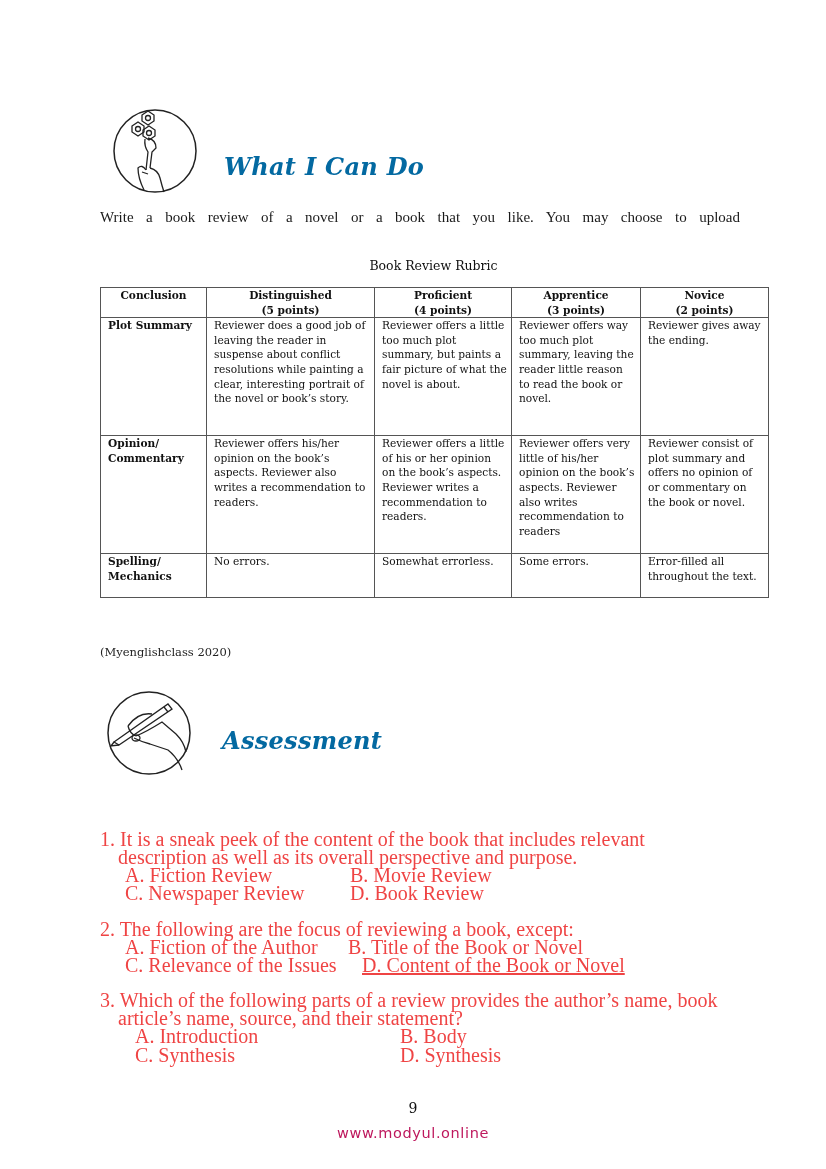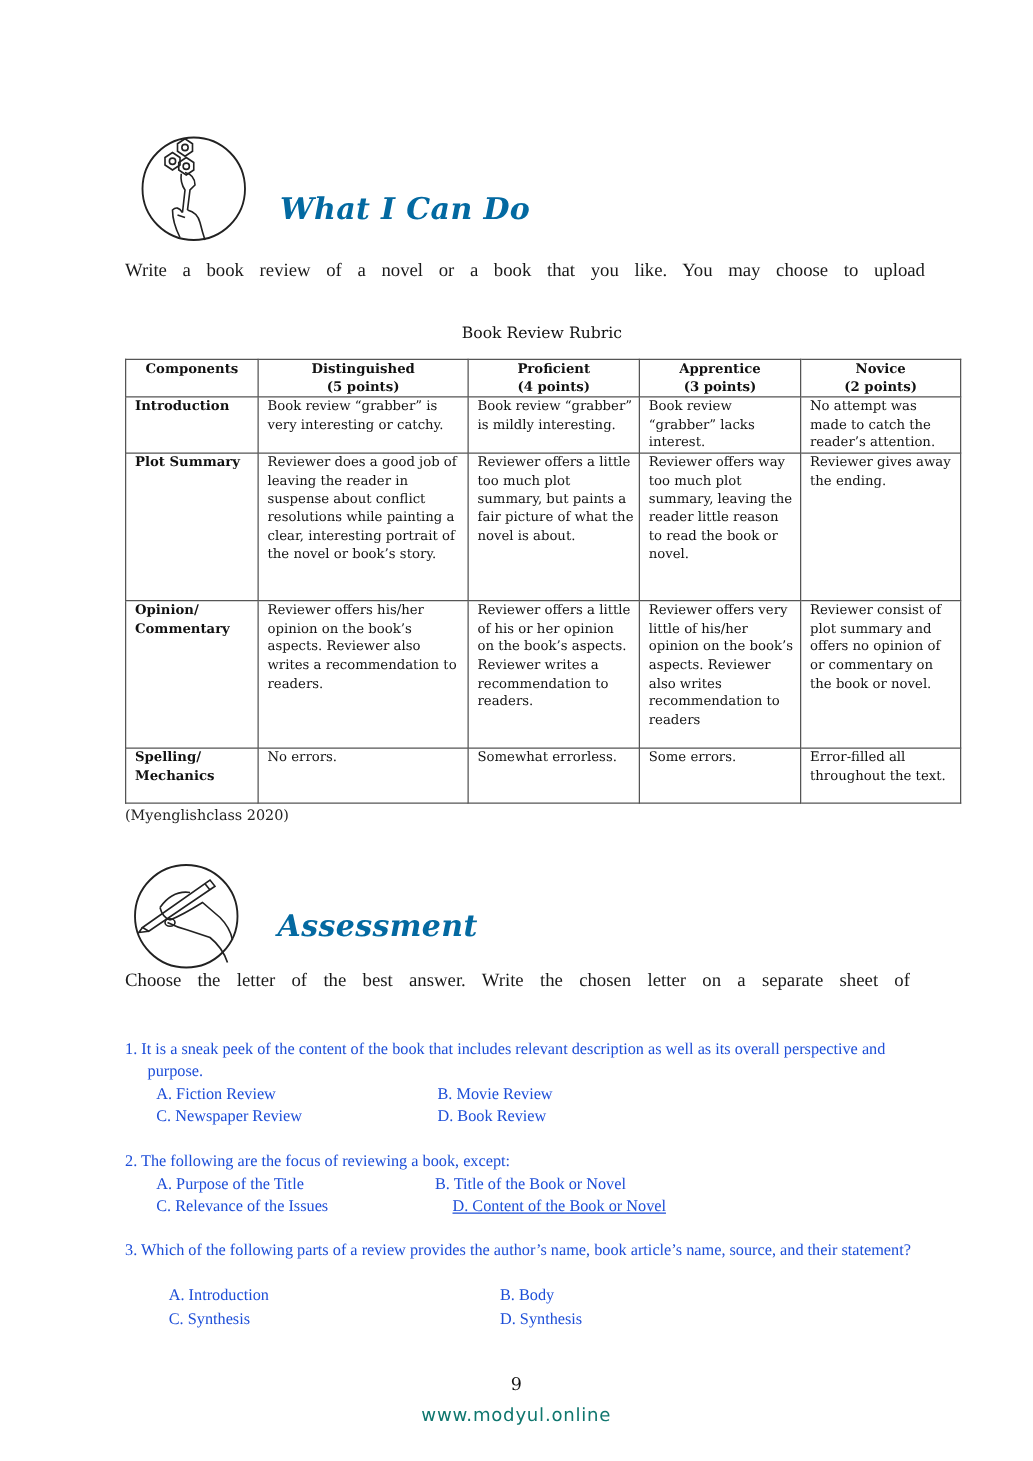--- a/index.html
+++ b/index.html
@@ -26,28 +26,28 @@
   table.rubric tr.hdr { height: 30px; }
   table.rubric tr.r-intro { height: 45px; }
   table.rubric tr.r-plot { height: 118px; }
   table.rubric tr.r-opinion { height: 118px; }
   table.rubric tr.r-spell { height: 44px; }
 
   .citation { position: absolute; left: 100px; top: 645px;
       font-family: "DejaVu Serif", serif; font-size: 11.5px; color: #222; }
 
   .question { position: absolute; left: 100px; width: 650px;
-      font-family: "Liberation Serif", serif; font-size: 13px; line-height: 18px; color: #1d4ed8; }
+      font-family: "Liberation Serif", serif; font-size: 20px; line-height: 18px; color: #ef4444; }
   .q-stem { padding-left: 18px; text-indent: -18px; }
   .opt { position: absolute; white-space: nowrap; }
 
   .page-num { position: absolute; left: 0; width: 826px; top: 1100px; text-align: center;
       font-family: "DejaVu Serif", serif; font-size: 14px; color: #111; }
   .watermark { position: absolute; left: 0; width: 826px; top: 1125px; text-align: center;
-      font-family: "DejaVu Sans", sans-serif; font-size: 14.5px; color: #0f766e; letter-spacing: 0.6px; }
+      font-family: "DejaVu Sans", sans-serif; font-size: 14.5px; color: #be185d; letter-spacing: 0.6px; }
 </style>
 </head>
 <body>
 
 <div class="section-icon" style="left:112px; top:108px;">
   <svg width="86" height="86" viewBox="0 0 86 86">
     <circle cx="43" cy="43" r="41" fill="none" stroke="#222" stroke-width="1.5"></circle>
     <g fill="none" stroke="#222" stroke-width="1.3">
       <polygon points="20,18 26,14 32,18 32,24 26,28 20,24"></polygon>
       <circle cx="26" cy="21" r="2.5"></circle>
@@ -75,45 +75,38 @@
   <colgroup>
     <col style="width:106px">
       <col style="width:168px">
       <col style="width:137px">
       <col style="width:129px">
       <col style="width:128px">
   </colgroup>
   <tbody>
       <tr class="hdr">
     <th style="vertical-align:top;">
-          <div>Components</div>
+          <div>Conclusion</div>
         </th>
     <th>
           <div>Distinguished</div>
           <div>(5 points)</div>
         </th>
     <th>
           <div>Proficient</div>
           <div>(4 points)</div>
         </th>
     <th>
           <div>Apprentice</div>
           <div>(3 points)</div>
         </th>
     <th>
           <div>Novice</div>
           <div>(2 points)</div>
         </th>
-  </tr>
-  <tr class="r-intro">
-    <td class="comp">Introduction</td>
-    <td>Book review “grabber” is very interesting or catchy.</td>
-    <td>Book review “grabber” is mildly interesting.</td>
-    <td>Book review “grabber” lacks interest.</td>
-    <td>No attempt was made to catch the reader’s attention.</td>
   </tr>
   <tr class="r-plot">
     <td class="comp">Plot Summary</td>
     <td>Reviewer does a good job of leaving the reader in suspense about conflict resolutions while painting a clear, interesting portrait of the novel or book’s story.</td>
     <td>Reviewer offers a little too much plot summary, but paints a fair picture of what the novel is about.</td>
     <td>Reviewer offers way too much plot summary, leaving the reader little reason to read the book or novel.</td>
     <td>Reviewer gives away the ending.</td>
   </tr>
   <tr class="r-opinion">
     <td class="comp">Opinion/ Commentary</td>
@@ -145,38 +138,37 @@
       <path d="M22 36 Q24 44 30 46"></path>
       <path d="M28 48 Q36 52 44 54 L62 60 Q72 68 76 80"></path>
       <path d="M30 46 Q40 42 56 32 L70 44 Q78 52 80 62"></path>
       <ellipse cx="30" cy="48" rx="4" ry="3"></ellipse>
     </g>
   </svg>
 </div>
 <div class="section-title" style="left:222px; top:710px;">Assessment</div>
 
 <div class="para" style="top:775px; width:628px;">
-  <div style="text-align:justify; text-align-last:justify;">Choose the letter of the best answer. Write the chosen letter on a separate sheet of</div>
 </div>
 
 <div class="question" style="top:830px; width:632px;">
   <div class="q-stem"><span>1.</span> <span>It is a sneak peek of the content of the book that includes relevant description as well as its overall perspective and purpose.</span></div>
 </div>
 <div class="question" style="top:866px;">
   <span class="opt" style="left:25px; top:0;">A.  Fiction Review</span>
   <span class="opt" style="left:250px; top:0;">B. Movie Review</span>
   <span class="opt" style="left:25px; top:18px;">C. Newspaper Review</span>
   <span class="opt" style="left:250px; top:18px;">D. Book Review</span>
 </div>
 
 <div class="question" style="top:920px;">
   <div class="q-stem"><span>2.</span> <span>The following are the focus of reviewing a book, except:</span></div>
 </div>
 <div class="question" style="top:938px;">
-  <span class="opt" style="left:25px; top:0;">A. Purpose of the Title</span>
+  <span class="opt" style="left:25px; top:0;">A. Fiction of the Author</span>
   <span class="opt" style="left:248px; top:0;">B. Title of the Book or Novel</span>
   <span class="opt" style="left:25px; top:18px;">C. Relevance of the Issues</span>
   <span class="opt" style="left:262px; top:18px;text-decoration:underline;">D. Content of the Book or Novel</span>
 </div>
 
 <div class="question" style="top:991px; width:640px;">
   <div class="q-stem"><span>3.</span> <span>Which of the following parts of a review provides the author’s name, book article’s name, source, and their statement?</span></div>
 </div>
 <div class="question" style="top:1027px;">
   <span class="opt" style="left:35px; top:0;">A. Introduction</span>

